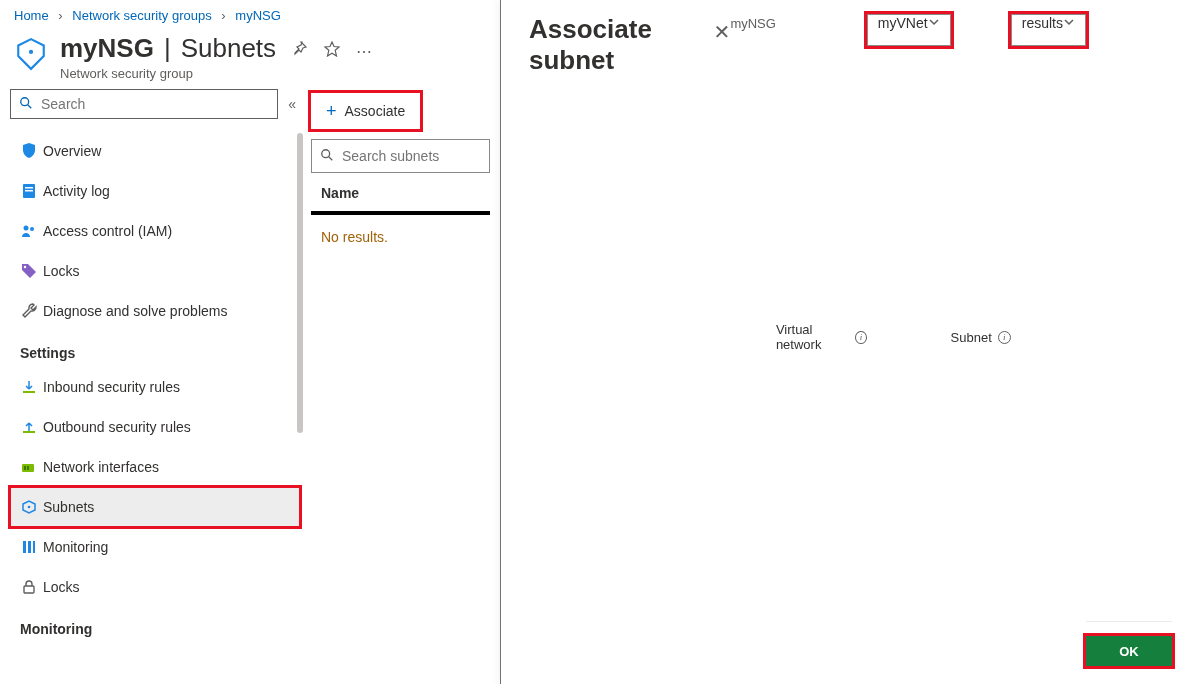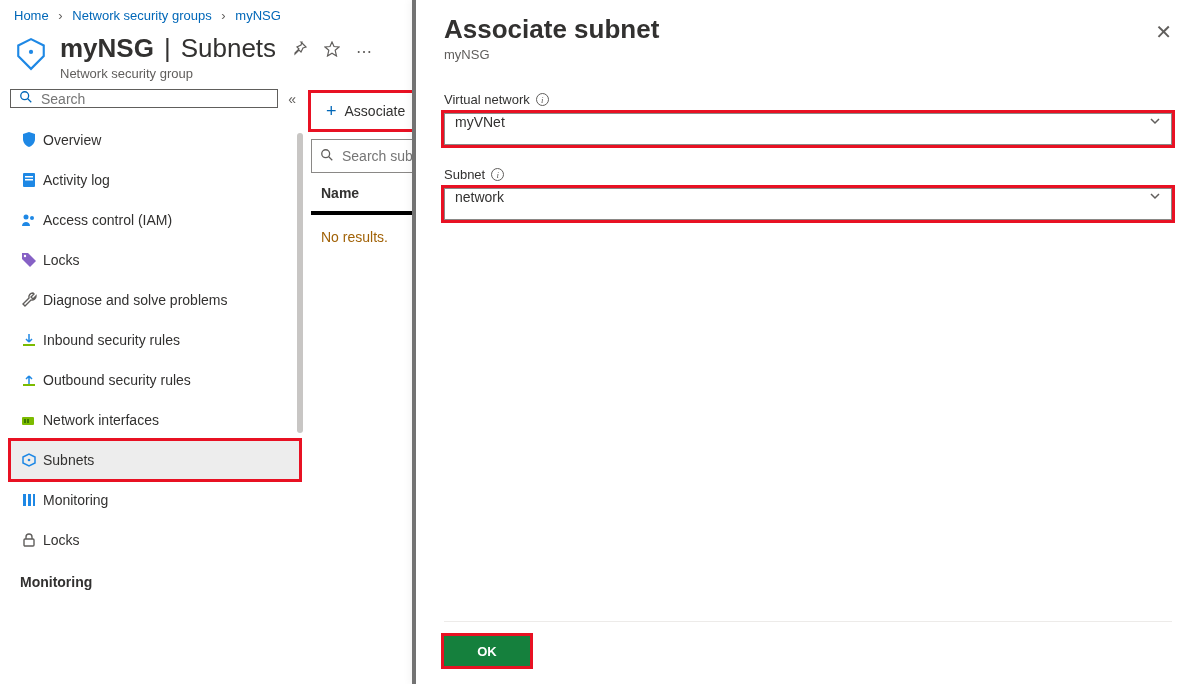--- a/index.html
+++ b/index.html
@@ -21,21 +21,21 @@
   .title-sub  { font-size:26px; font-weight:400; color:#323130; }
   .title-sep  { font-size:26px; font-weight:300; color:#323130; margin:0 2px;}
   .title-desc { font-size:13px; color:#605e5c; margin-top:2px; }
   .title-actions { display:flex; gap:16px; align-items:center; margin-left:8px; padding-top:8px;}
   .icon-btn { cursor:pointer; color:#605e5c; font-size:16px; }
 
   .columns { display:flex; height:calc(684px - 90px); }
   
   .sidebar { width:300px; border-right:none; padding:0 0 0 10px; position:relative;}
   .search-row { display:flex; align-items:center; gap:10px; padding:0 4px 12px 0;}
-  .search-box { flex:1; border:1px solid #605e5c; height:19px; display:flex; align-items:center; padding:0 8px; gap:6px; color:#605e5c;}
+  .search-box { flex:1; border:1px solid #605e5c; height:30px; display:flex; align-items:center; padding:0 8px; gap:6px; color:#605e5c;}
   .search-box input { border:none; outline:none; font-size:14px; width:100%; background:transparent; color:#323130;}
   .collapse-btn { color:#605e5c; font-size:14px; cursor:pointer; }
 
   .side-scroll { position:absolute; right:-3px; top:44px; width:6px; height:300px; background:#c8c6c4; border-radius:3px;}
 
   .side-item { display:flex; align-items:center; gap:5px; height:40px; padding:0 10px; cursor:pointer; font-size:14px; color:#323130;}
   .side-item.selected { background:#ededed; }
   .side-section { font-weight:600; padding:14px 10px 6px; font-size:14px; }
   .side-icon { width:18px; height:18px; display:flex; align-items:center; justify-content:center; flex:0 0 18px;}
   .side-icon svg { width:18px; height:18px; }
@@ -46,21 +46,21 @@
   .middle { flex:0 0 190px; padding:0 0 0 10px; border-left:1px solid transparent;}
   .cmdbar { padding:4px 0 10px 0;}
   .assoc-btn { display:inline-flex; align-items:center; gap:8px; height:36px; padding:0 14px; border:1px solid #fff; cursor:pointer; font-size:14px;}
   .assoc-btn .plus { color:#0067b8; font-size:18px; font-weight:400; line-height:1;}
   .sub-search { border:1px solid #8a8886; border-top:1px solid #8a8886; height:34px; display:flex; align-items:center; padding:0 8px; gap:6px; color:#605e5c; margin-right:0;}
   .sub-search input { border:none; outline:none; font-size:14px; width:100%; background:transparent;}
   .tbl-head { font-weight:600; padding:12px 10px 10px; border-bottom:4px solid #000000; font-size:14px;}
   .tbl-empty { padding:14px 10px; color:#a16207; font-size:14px;}
 
   
-  .blade { position:absolute; right:0; top:0; bottom:0; width:788px; background:#fff; border-left:4px solid #737373; box-shadow:-2px 0 8px rgba(0,0,0,0.05); padding:14px 28px 18px 28px; display:flex; flex-direction:column;}
+  .blade { position:absolute; right:0; top:0; bottom:0; width:700px; background:#fff; border-left:1px solid #737373; box-shadow:-2px 0 8px rgba(0,0,0,0.05); padding:14px 28px 18px 28px; display:flex; flex-direction:row;}
   .blade-head { display:flex; align-items:flex-start;}
   .blade-title { font-size:26px; font-weight:600; flex:1;}
   .blade-close { font-size:20px; color:#605e5c; cursor:pointer; padding-top:6px;}
   .blade-sub { font-size:13px; color:#605e5c; margin-top:2px; margin-bottom:30px;}
   .form-label { font-size:13px; color:#323130; margin-bottom:6px; display:flex; align-items:center; gap:6px;}
   .info-icon { width:13px; height:13px; border:1px solid #605e5c; border-radius:50%; display:inline-flex; align-items:center; justify-content:center; font-size:9px; color:#605e5c; font-style:italic; font-family:Georgia, serif;}
   .dropdown { height:32px; border:1px solid #8a8886; display:flex; padding:0 10px; justify-content:space-between; cursor:pointer; font-size:14px; margin-bottom:22px;}
   .dropdown .chev { color:#605e5c; }
   .blade-footer { margin-top:auto; border-top:1px solid #edebe9; padding-top:14px;}
   .ok-btn { background:#15803d; color:#fff; border:none; height:30px; width:86px; font-size:13px; font-weight:600; cursor:pointer;}
@@ -164,20 +164,21 @@
     </div>
     <div class="side-item">
       <span class="side-icon">
           <svg viewBox="0 0 18 18">
             <path d="M13 2a4 4 0 0 0-4 5L3 13l2 2 6-6a4 4 0 0 0 5-4l-3 3-2-2 3-3z" fill="none" stroke="#605e5c" stroke-width="1.4"></path>
           </svg>
         </span>
       <span>Diagnose and solve problems</span>
     </div>
 
+    <div class="side-section">Settings</div>
 
     <div class="side-item">
       <span class="side-icon">
           <svg viewBox="0 0 18 18">
             <path d="M9 3v8m0 0l-3-3m3 3l3-3" stroke="#1e88e5" stroke-width="1.5" fill="none"></path>
             <line x1="3" y1="14" x2="15" y2="14" stroke="#7cbb00" stroke-width="2"></line>
           </svg>
         </span>
       <span>Inbound security rules</span>
     </div>
@@ -271,21 +272,21 @@
           <path d="M2 4l4 4 4-4" fill="none" stroke="#605e5c" stroke-width="1.5"></path>
         </svg>
     </span>
   </div>
 
   <div class="form-label">
     <span>Subnet</span>
     <span class="info-icon">i</span>
   </div>
   <div class="dropdown hl-red-thick">
-    <span>network</span>
+    <span>results</span>
     <span class="chev">
       <svg width="12" height="12" viewBox="0 0 12 12">
           <path d="M2 4l4 4 4-4" fill="none" stroke="#605e5c" stroke-width="1.5"></path>
         </svg>
     </span>
   </div>
 
   <div class="blade-footer">
     <button class="ok-btn hl-red-thick">OK</button>
   </div>

